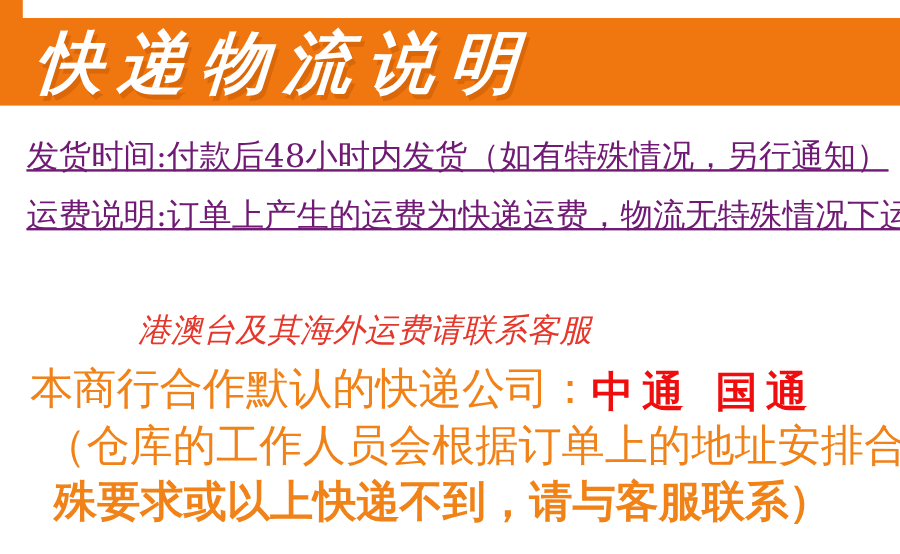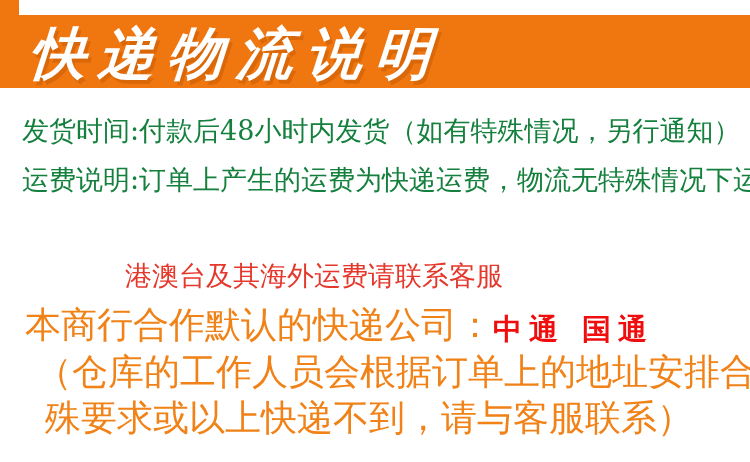--- a/index.html
+++ b/index.html
@@ -49,40 +49,40 @@
     white-space: nowrap;
     transform: skewX(-4deg);
     text-shadow: 3px 4px 0 rgba(190, 85, 0, 0.45);
   }
 
   .line {
     position: absolute;
     white-space: nowrap;
     line-height: 34px;
   }
-  .black-text  { color: #15803d; font-size: 27px; }
+  .black-text  { color: #701a75; font-size: 27px; text-decoration: underline; }
   .red-text    { color: #e5382c; font-size: 27px; }
   .orange-text { color: #f08218; font-size: 36px; }
 
   .companies {
     color: #f00d0d;
-    font-size: 29px;
+    font-size: 35px;
     font-weight: bold;
     letter-spacing: 7px;
     font-family: "DejaVu Sans", "Liberation Sans", sans-serif;
     vertical-align: -2px;
   }
 
   #l1 { left: 22px;  top: 114px; }
   #l2 { left: 22px;  top: 163px; }
   #l3 { left: 128px; top: 212px; }
-  #l4 { left: 125px; top: 259px; }
+  #l4 { left: 115px; top: 259px; font-style: italic; }
   #l5 { left: 25px;  top: 305px; line-height: 40px; }
   #l6 { left: 36px;  top: 355px; }
-  #l7 { left: 45px;  top: 401px; }
+  #l7 { left: 45px;  top: 401px; font-weight: bold; }
 </style>
 </head>
 <body>
 
 <div id="stage">
 
   <div class="corner-tab"></div>
 
   <div class="banner">
     <div class="banner-title">快递物流说明</div>

